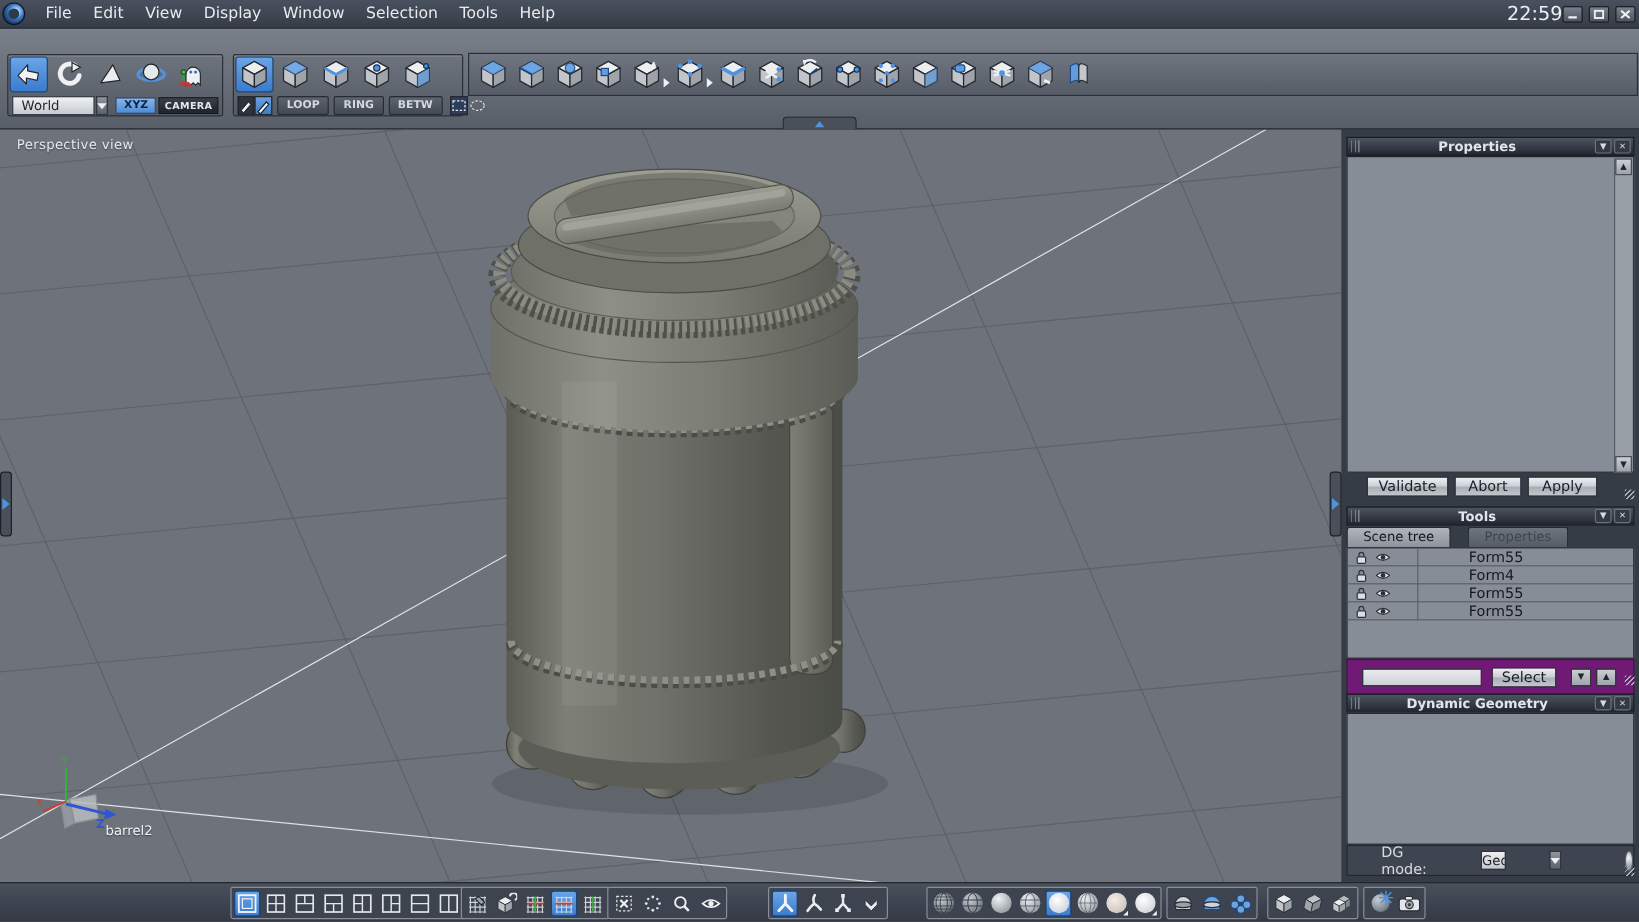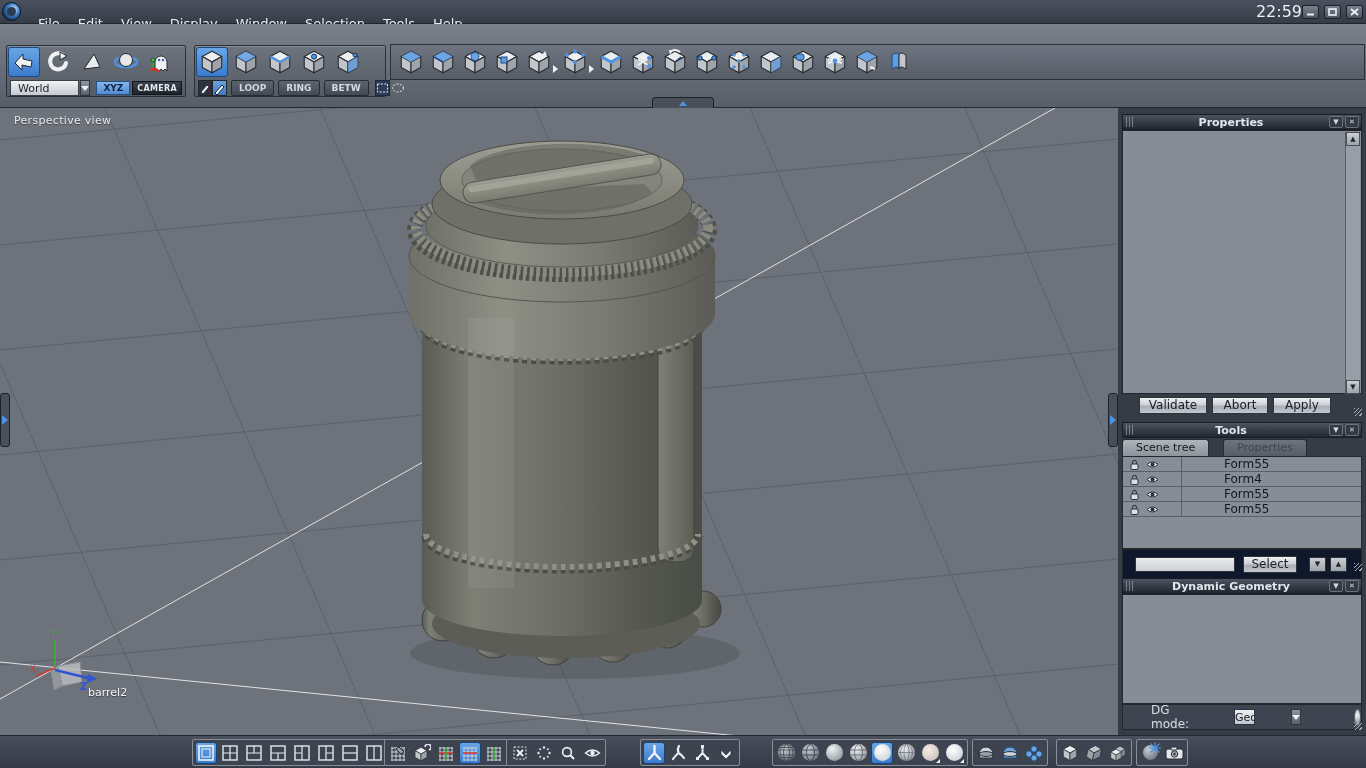--- a/index.html
+++ b/index.html
@@ -9,21 +9,21 @@
 
   
   .titlebar { position:absolute; left:0; top:0; width:1366px; height:24px;
     background:linear-gradient(#4a515e,#363c47); border-bottom:1px solid #20242b;
     display:flex; align-items:center; color:#e8ebf0; font-size:13px; }
   .applogo { width:19px; height:19px; border-radius:50%; margin:0 8px 0 2px;
     background:radial-gradient(circle at 62% 38%, #9cc4ee 0 18%, #3c7cc8 40%, #17335c 75%, #101d33 100%);
     border:1px solid #0d1523; position:relative; }
   .applogo:after{ content:""; position:absolute; left:4px; top:4px; width:9px; height:9px;
     border-radius:50%; background:#2b3a4e; }
-  .menuitem { padding:12px 9px; height:24px; line-height:24px; cursor:default; }
+  .menuitem { padding:0 9px; height:24px; line-height:24px; cursor:default; }
   .clock { margin-left:auto; font-size:16px; color:#eceff4; }
   .winbtn { width:17px; height:14px; margin-right:5px; border:1px solid #1c2027; border-radius:2px;
     background:linear-gradient(#79818d,#4c535e); display:flex; align-items:center; justify-content:center; }
   .winbtn svg { display:block; }
 
   
   .toolzone { position:absolute; left:0; top:24px; width:1366px; height:84px;
     background:linear-gradient(#7a808a,#585e68); border-bottom:1px solid #23272e; }
   .groupbox { position:absolute; border:1px solid #2b2f36; border-radius:2px;
     background:linear-gradient(#6e747e,#555b65); box-shadow:inset 0 1px 0 rgba(255,255,255,.18); }
@@ -103,21 +103,21 @@
   .stabs { position:absolute; left:4px; display:flex; gap:14px; }
   .stab { height:17px; padding:1px 13px 0; font-size:11px; border:1px solid #262a31; border-bottom:none;
     border-radius:3px 3px 0 0; }
   .stab.active { background:linear-gradient(#b0b5bc,#8e939b); color:#14181e; }
   .stab.inactive { background:linear-gradient(#6e747e,#565c66); color:#3f454e; }
   .srow { height:15px; display:flex; align-items:center; border-bottom:1px solid #5b6068;
     font-size:12px; color:#14181e; position:relative; }
   .srow .divline { position:absolute; left:58px; top:0; bottom:-1px; width:1px; background:#5b6068; }
   .srow .name { margin-left:65px; }
   .srow svg { margin-left:6px; }
-  .selrow { position:absolute; left:4px; width:240px; height:30px; background:#0f172a;
+  .selrow { position:absolute; left:4px; width:240px; height:30px; background:#701a75;
     border:1px solid #23272d; display:flex; align-items:center; }
   .filterinput { width:100px; height:15px; margin-left:12px; background:linear-gradient(#e9ebed,#cdd1d6);
     border:1px solid #2e323a; font-size:11px; padding:0 3px; color:#1b1f26; }
   .smallarr { width:17px; height:15px; margin-left:4px; background:linear-gradient(#ccd0d5,#9da3ab);
     border:1px solid #2e323a; display:flex; align-items:center; justify-content:center;
     font-size:7px; color:#23272d; }
   .dgbar { position:absolute; left:4px; width:240px; height:26px; background:#3f4550;
     border:1px solid #23272d; display:flex; align-items:center; color:#d7dce2; font-size:12px;gap:35px; }
   .dgdrop { height:16px; width:66px; margin-left:10px; background:linear-gradient(#eef0f2,#c3c7cd);
     border:1px solid #2e323a; color:#1b1f26; font-size:11px; text-align:center; line-height:15px;

